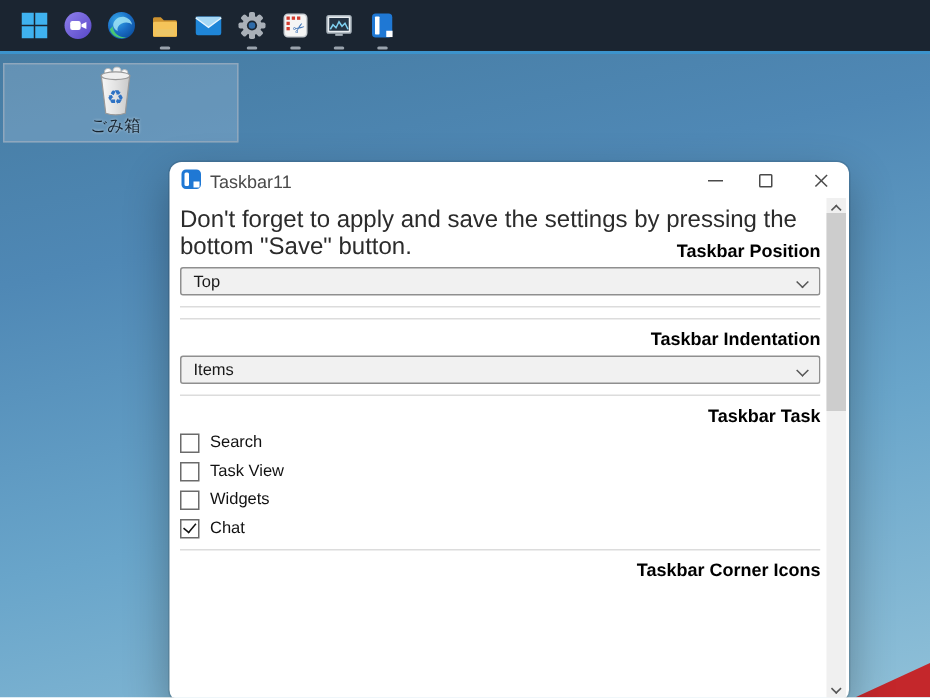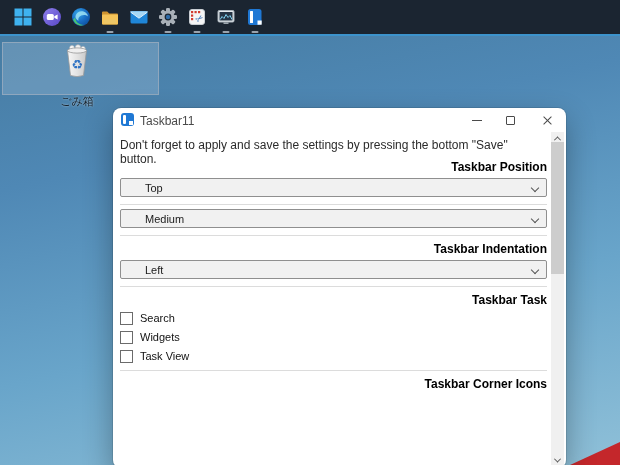--- a/index.html
+++ b/index.html
@@ -19,21 +19,21 @@
     align-items:center; justify-content:center; cursor:pointer; }
   .tb-icon svg { width:20px; height:20px; display:block; }
   .run-ind { position:absolute; bottom:2px; left:50%; transform:translateX(-50%);
     width:7px; height:2.5px; border-radius:2px; background:#9aa3ad; }
 
   
   .rb-select { position:absolute; left:2px; top:42px; width:157px; height:53px;
     background:rgba(205,225,240,.22); border:1px solid rgba(150,170,190,.85); }
   .rb-item { position:absolute; left:39px; top:1px; width:70px; text-align:center; cursor:pointer; }
   .rb-item svg { width:30px; height:34px; display:block; margin:0 auto; }
-  .rb-label { font-size:11px; color:#15212c; text-shadow:0 0 2px rgba(255,255,255,.65); line-height:12px;margin-top:17px; }
+  .rb-label { font-size:11px; color:#15212c; text-shadow:0 0 2px rgba(255,255,255,.65); line-height:12px; }
 
   
   .win { position:absolute; left:113px; top:108px; width:453px; height:360px;
     background:#ffffff; border-radius:8px; overflow:hidden;
     box-shadow:0 12px 30px rgba(0,0,0,.32), 0 0 0 1px rgba(0,0,0,.10); }
   .titlebar { position:absolute; left:0; top:0; right:0; height:24px; }
   .title-ico { position:absolute; left:8px; top:5px; width:13px; height:13px;
     background:#1f78d4; border-radius:3px; }
   .title-ico .bar { position:absolute; left:2px; top:2px; width:3px; height:9px; background:#fff; border-radius:1px; }
   .title-ico .sq  { position:absolute; right:1px; bottom:1px; width:4px; height:4px; background:#fff; }
@@ -42,25 +42,25 @@
     align-items:center; justify-content:center; cursor:pointer; }
   .cap-btn.min { right:74px; } .cap-btn.max { right:41px; } .cap-btn.close { right:4px; }
   .glyph-min { width:10px; height:0; border-top:1px solid #4a4a4a; }
   .glyph-max { width:9px; height:9px; border:1px solid #4a4a4a; border-radius:1px; }
   .glyph-close { position:relative; width:11px; height:11px; }
   .glyph-close:before,.glyph-close:after { content:""; position:absolute; left:5px; top:0;
     width:1px; height:11px; background:#4a4a4a; }
   .glyph-close:before { transform:rotate(45deg); } .glyph-close:after { transform:rotate(-45deg); }
 
   .content { position:absolute; left:7px; right:19px; top:24px; bottom:0; overflow:hidden; }
-  .notice { margin-top:6px; font-size:12px; color:#2b2b2b; height:14px; }
+  .notice { margin-top:6px; font-size:16px; color:#2b2b2b; height:14px; }
   .sec-h { margin-top:6px; font-size:12px; font-weight:bold; color:#000; height:14px;text-align:right; }
   .sec-h.first { margin-top:8px; }
   .dropdown { margin-top:4px; height:19px; background:#f1f1f1; border:1px solid #8f8f8f;
-    border-radius:2px; display:flex; align-items:center; padding:0 24px; cursor:pointer;
+    border-radius:2px; display:flex; align-items:center; padding:0 8px; cursor:pointer;
     position:relative; }
   .dd-val { font-size:11px; color:#1a1a1a; }
   .dd-chev { position:absolute; right:8px; top:6px; width:6px; height:6px;
     border-left:1.2px solid #555; border-top:1.2px solid #555; transform:rotate(225deg); }
   .divider { margin-top:7px; height:1px; background:#dcdcdc; }
   .chk-row { margin-top:4px; height:14px; display:flex; align-items:center; cursor:pointer; }
   .chk-row + .chk-row { margin-top:5px; }
   .chk-box { width:13px; height:13px; border:1px solid #6b6b6b; background:#fff;
     margin-right:7px; position:relative; flex:0 0 auto; }
   .chk-mark { position:absolute; left:2.5px; top:0.5px; width:5px; height:8px;
@@ -241,46 +241,48 @@
     <div class="content">
       <div class="notice">Don't forget to apply and save the settings by pressing the bottom "Save" button.</div>
 
       <div class="sec-h first">Taskbar Position</div>
       <div class="dropdown">
         <span class="dd-val">Top</span>
         <span class="dd-chev"></span>
       </div>
       <div class="divider"></div>
 
-      <div class="dropdown">
-        <span class="dd-val">Medium</span>
-        <span class="dd-chev"></span>
-      </div>
       <div class="divider"></div>
 
       <div class="sec-h">Taskbar Indentation</div>
       <div class="dropdown">
-        <span class="dd-val">Left</span>
+        <span class="dd-val">Items</span>
         <span class="dd-chev"></span>
       </div>
       <div class="divider"></div>
 
       <div class="sec-h">Taskbar Task</div>
 
       <div class="chk-row">
         <span class="chk-box"></span>
         <span class="chk-label">Search</span>
       </div>
       <div class="chk-row">
         <span class="chk-box"></span>
+        <span class="chk-label">Task View</span>
+      </div>
+      <div class="chk-row">
+        <span class="chk-box"></span>
         <span class="chk-label">Widgets</span>
       </div>
       <div class="chk-row">
-        <span class="chk-box"></span>
-        <span class="chk-label">Task View</span>
+        <span class="chk-box">
+            <span class="chk-mark"></span>
+          </span>
+        <span class="chk-label">Chat</span>
       </div>
 
       <div class="divider"></div>
       <div class="sec-h">Taskbar Corner Icons</div>
     </div>
 
     <div class="sbar">
       <div class="sb-arrow up">
           <div class="sb-chev"></div>
         </div>

